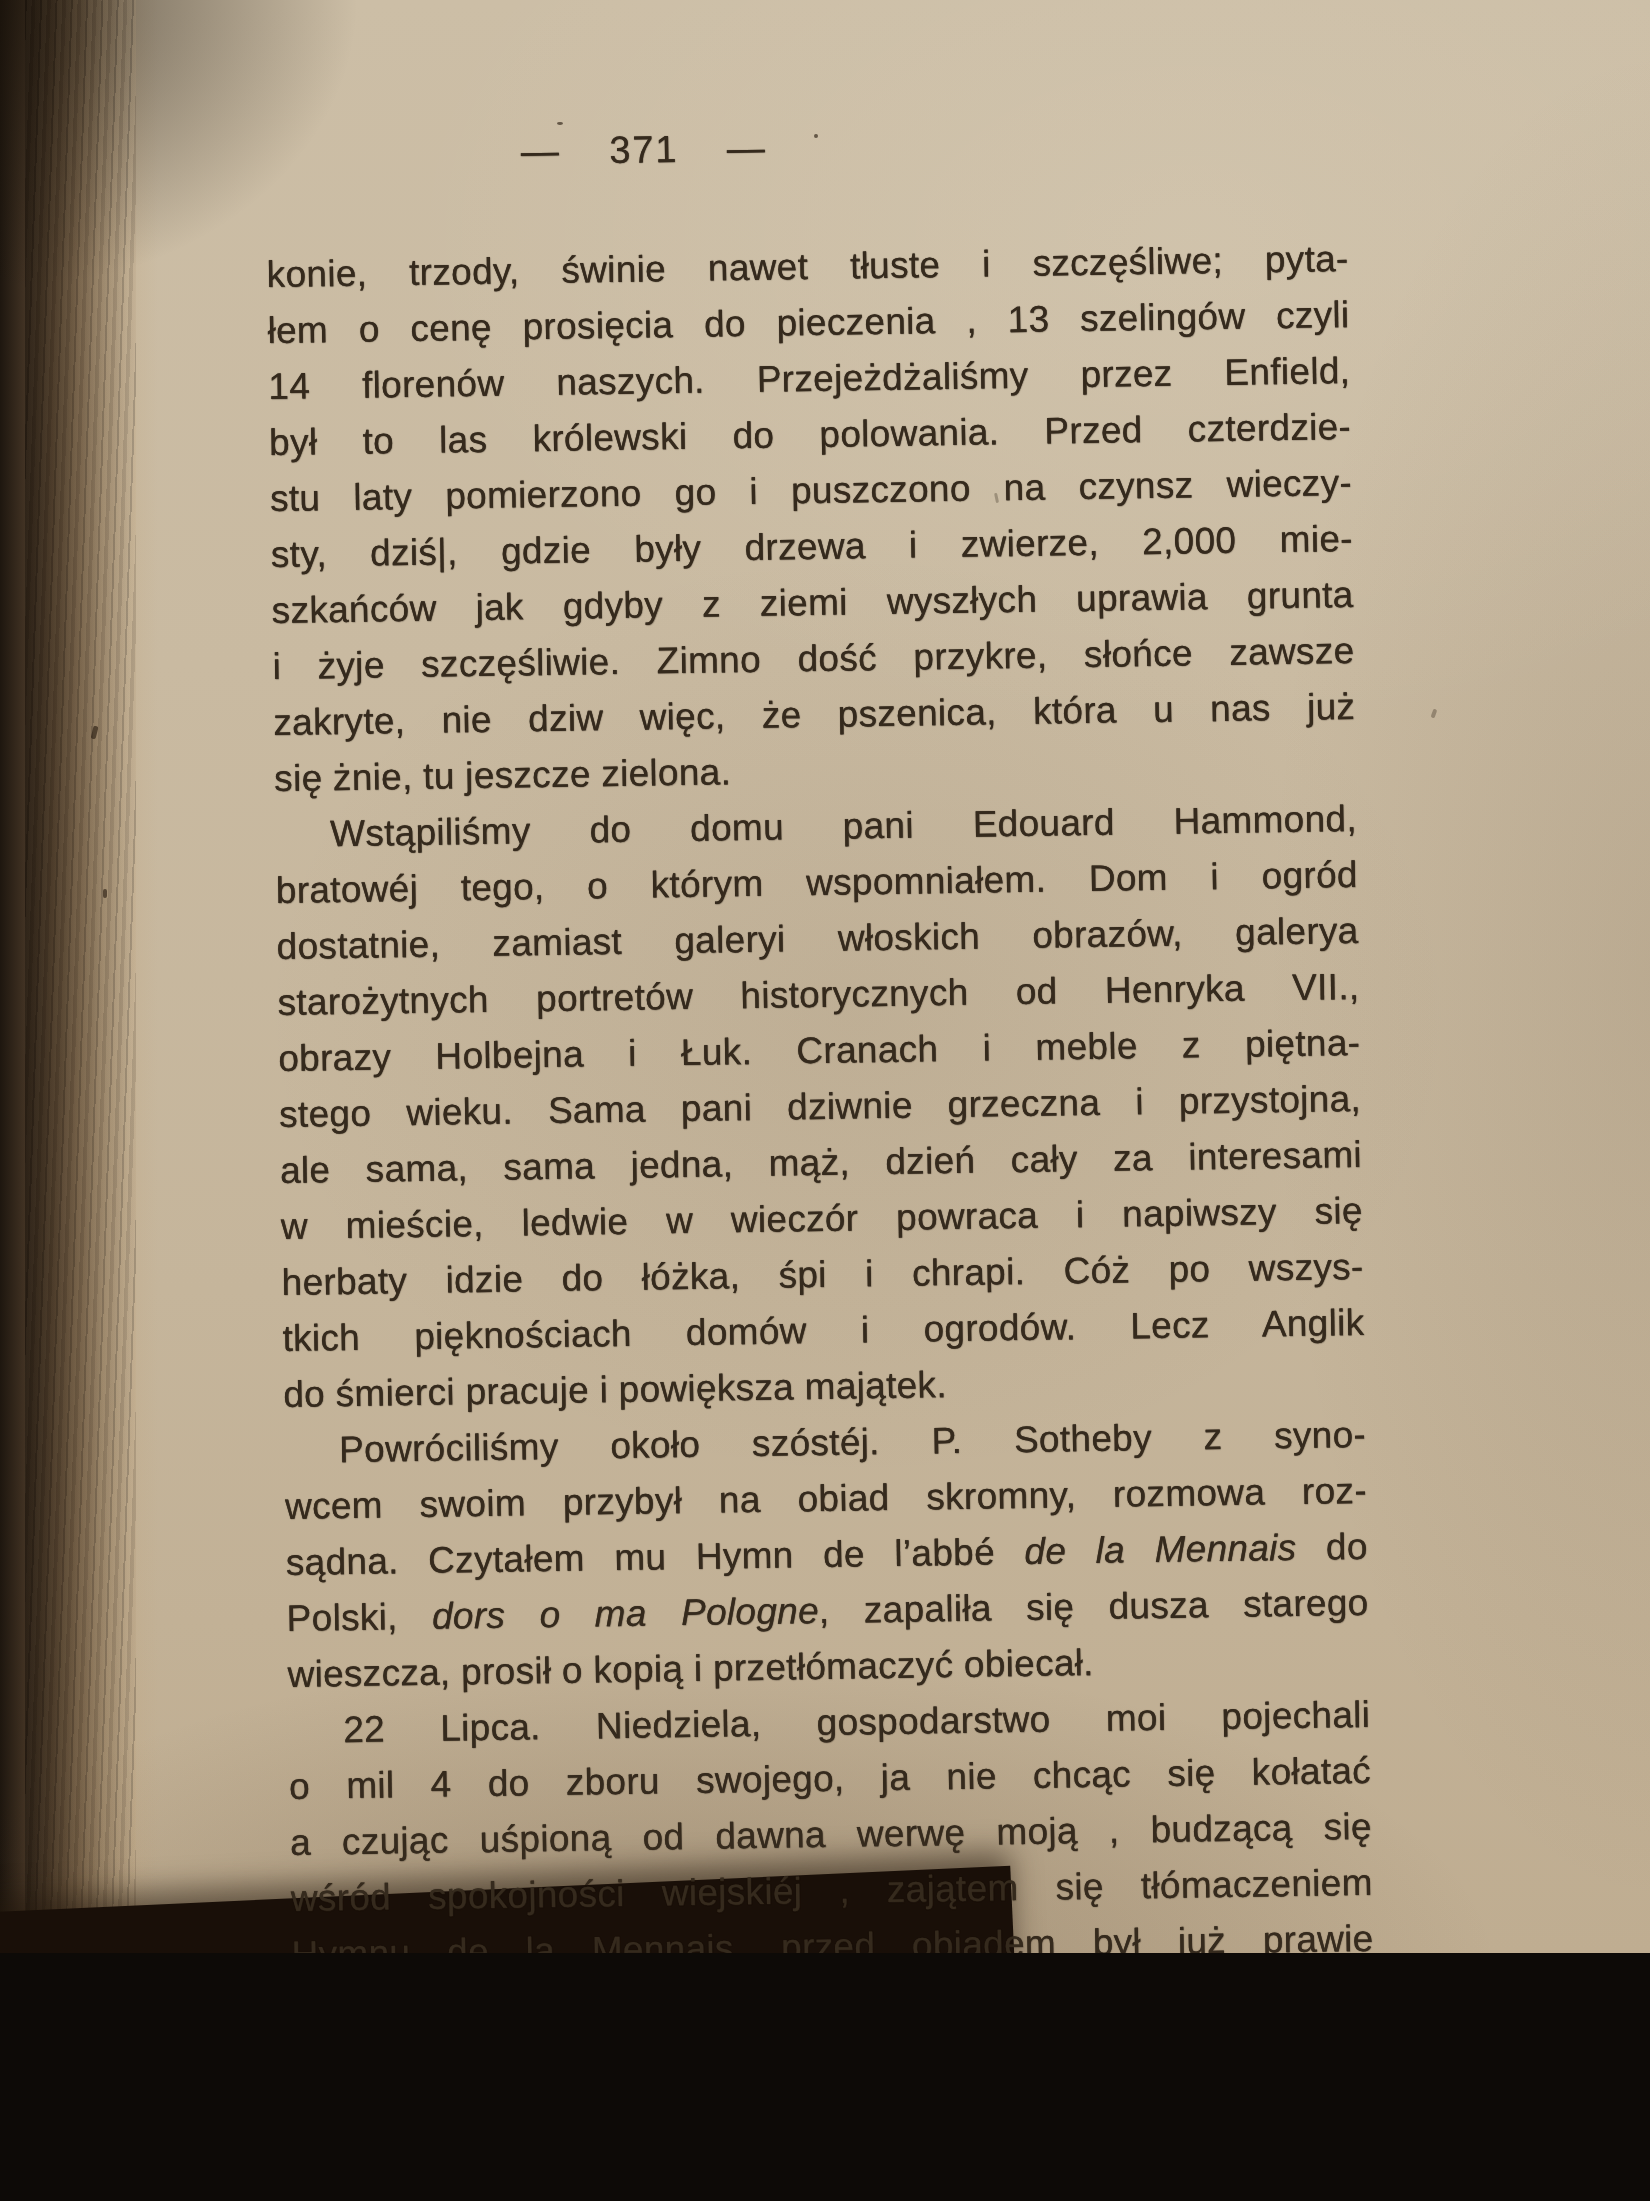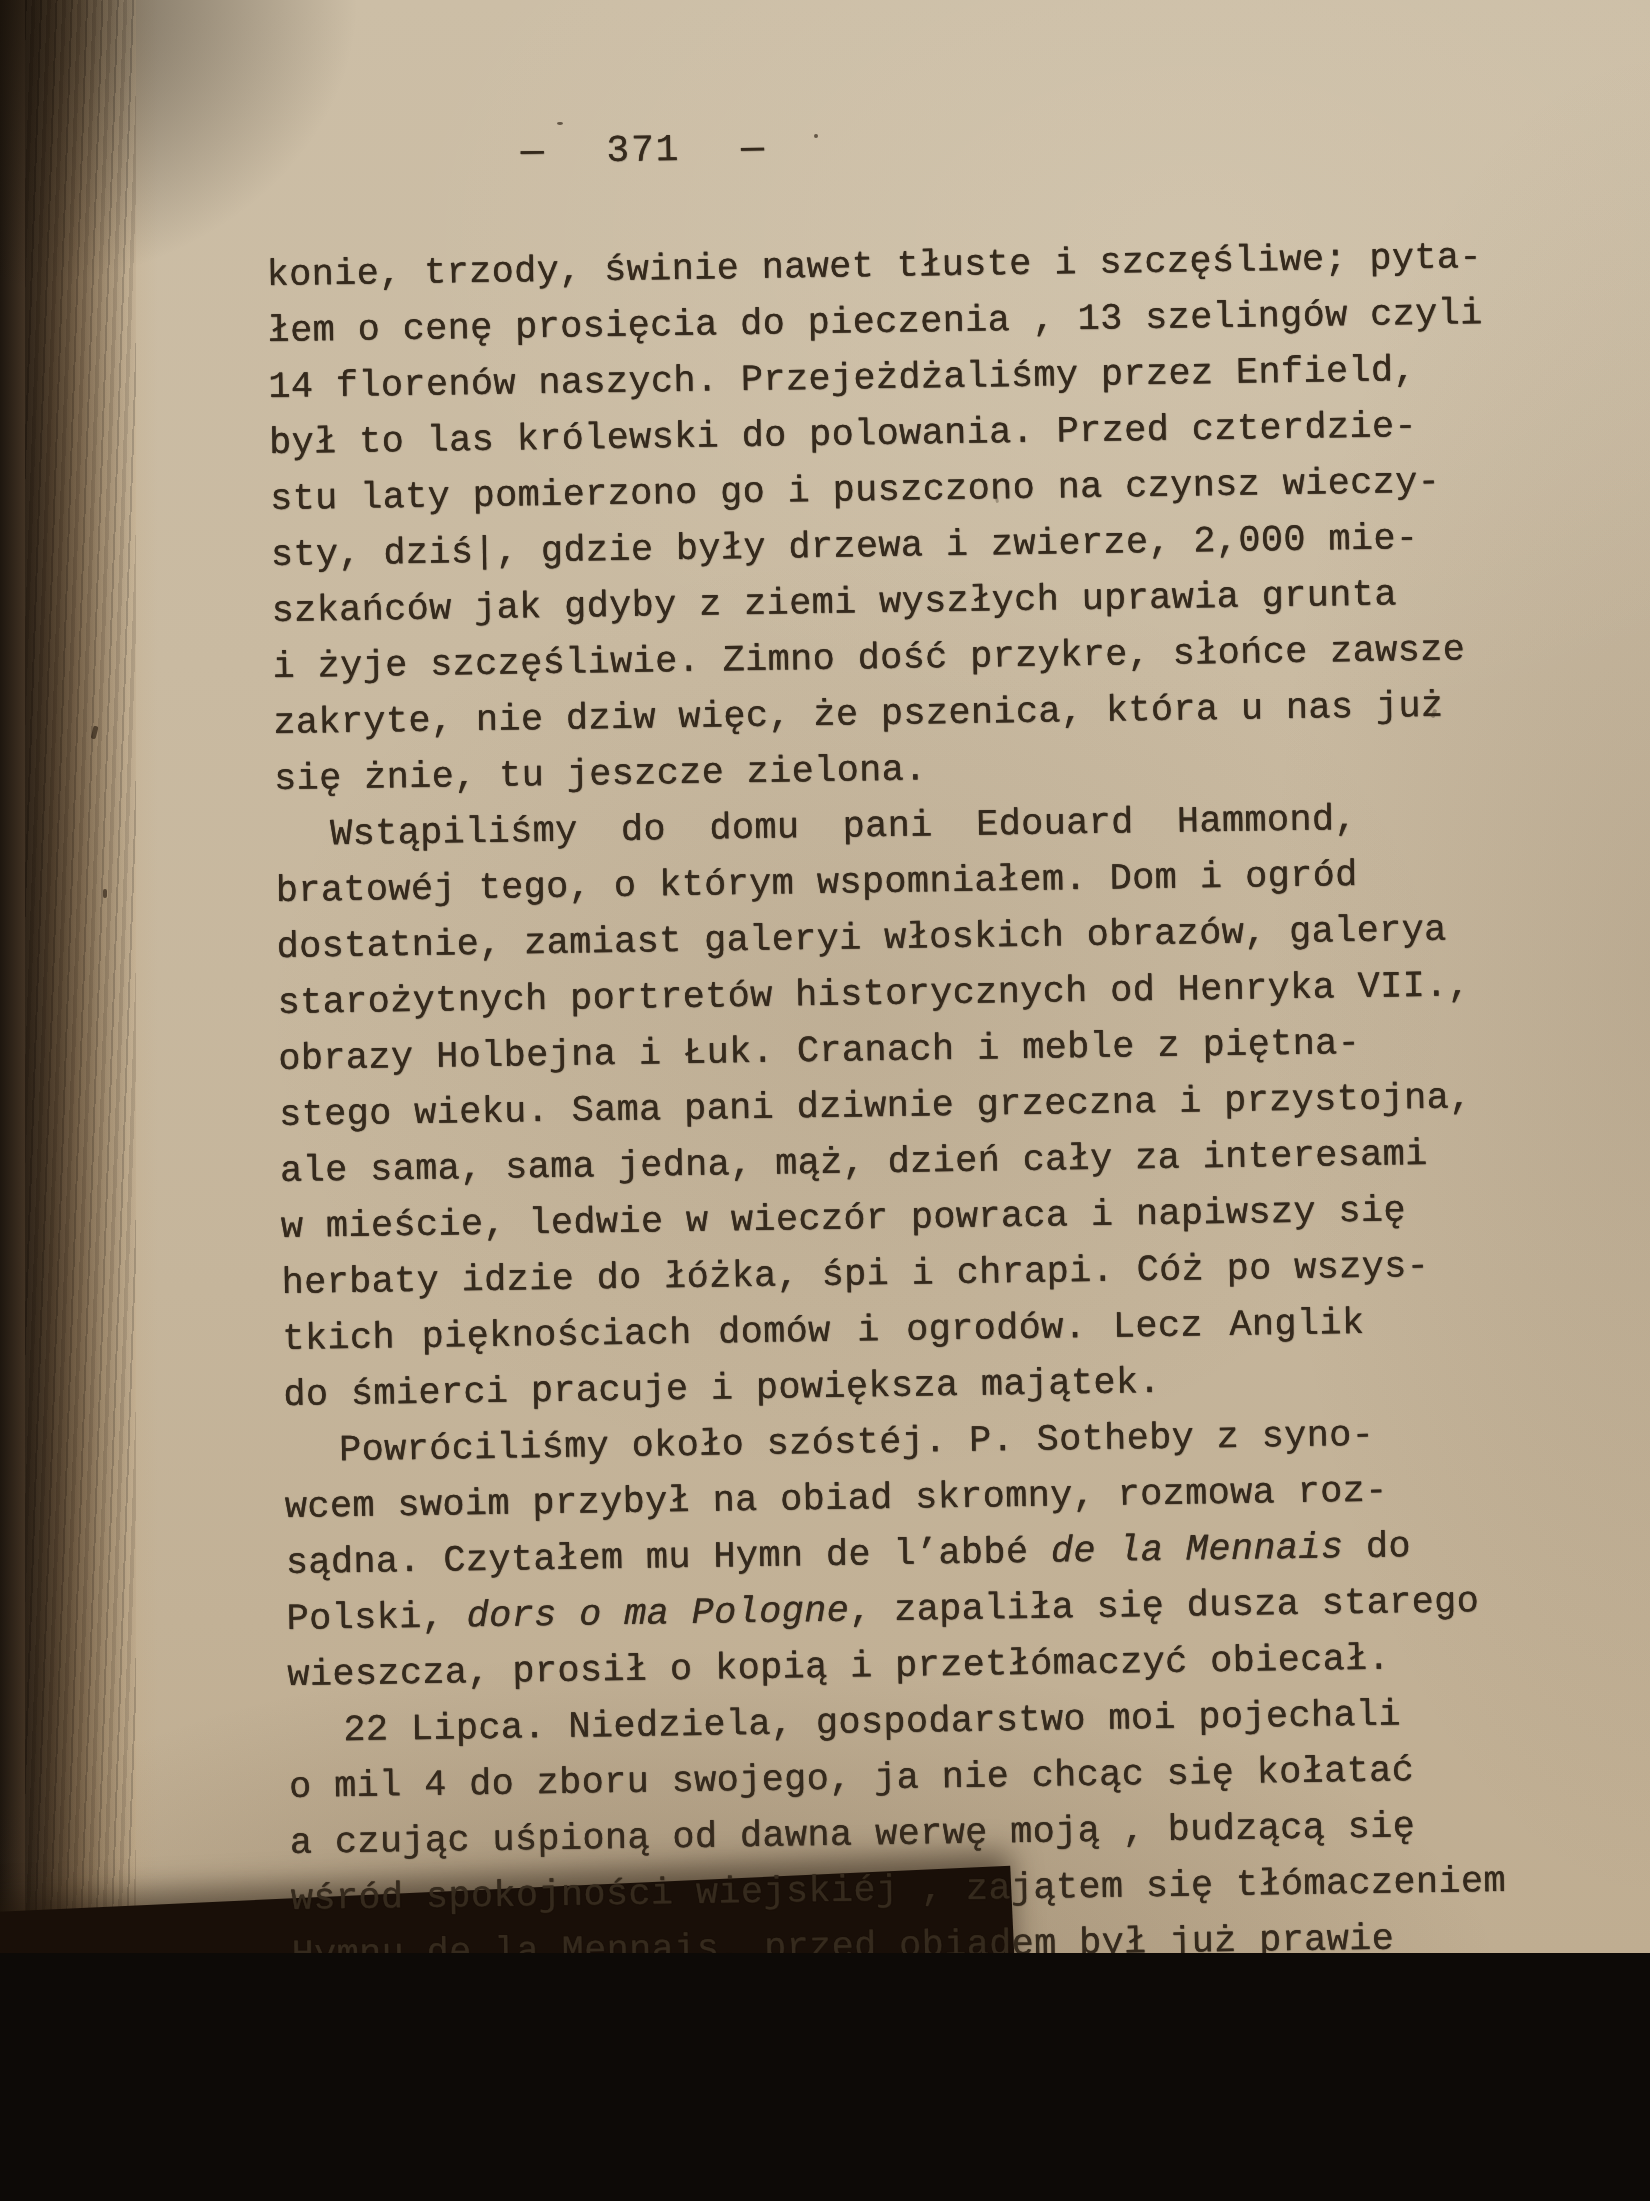--- a/index.html
+++ b/index.html
@@ -1,20 +1,20 @@
 <!DOCTYPE html>
 <html><head>
 <meta charset="utf-8">
 <style>
   html,body{margin:0;padding:0;background:#0d0a07;}
   .photo{
     position:relative;
     width:1651px;height:1953px;
     overflow:hidden;
-    font-family:Liberation Mono, monospace;
+    font-family:Liberation Sans, sans-serif;
     background:
       radial-gradient(1338px 860px at 72% 12%, rgba(255,250,235,.10), transparent 60%),
       radial-gradient(860px 669px at 52% 52%, rgba(95,74,48,.08), transparent 70%),
       radial-gradient(1243px 497px at 42% 101%, rgba(70,50,30,.25), transparent 65%),
       radial-gradient(497px 401px at 0% 0%, rgba(25,18,10,.60), transparent 72%),
       radial-gradient(574px 1338px at 101% 50%, rgba(90,68,44,.12), transparent 70%),
       linear-gradient(90deg, rgba(24,17,10,.97) 0px, rgba(54,39,25,.92) 25px,
         rgba(97,73,48,.85) 52px, rgba(136,106,72,.68) 78px, rgba(168,137,98,.45) 103px,
         rgba(190,160,120,.22) 128px, rgba(190,160,120,0) 158px),
       linear-gradient(180deg, #ccbea6 0%, #c9baa1 34%, #c5b59b 66%, #bfad91 100%);

